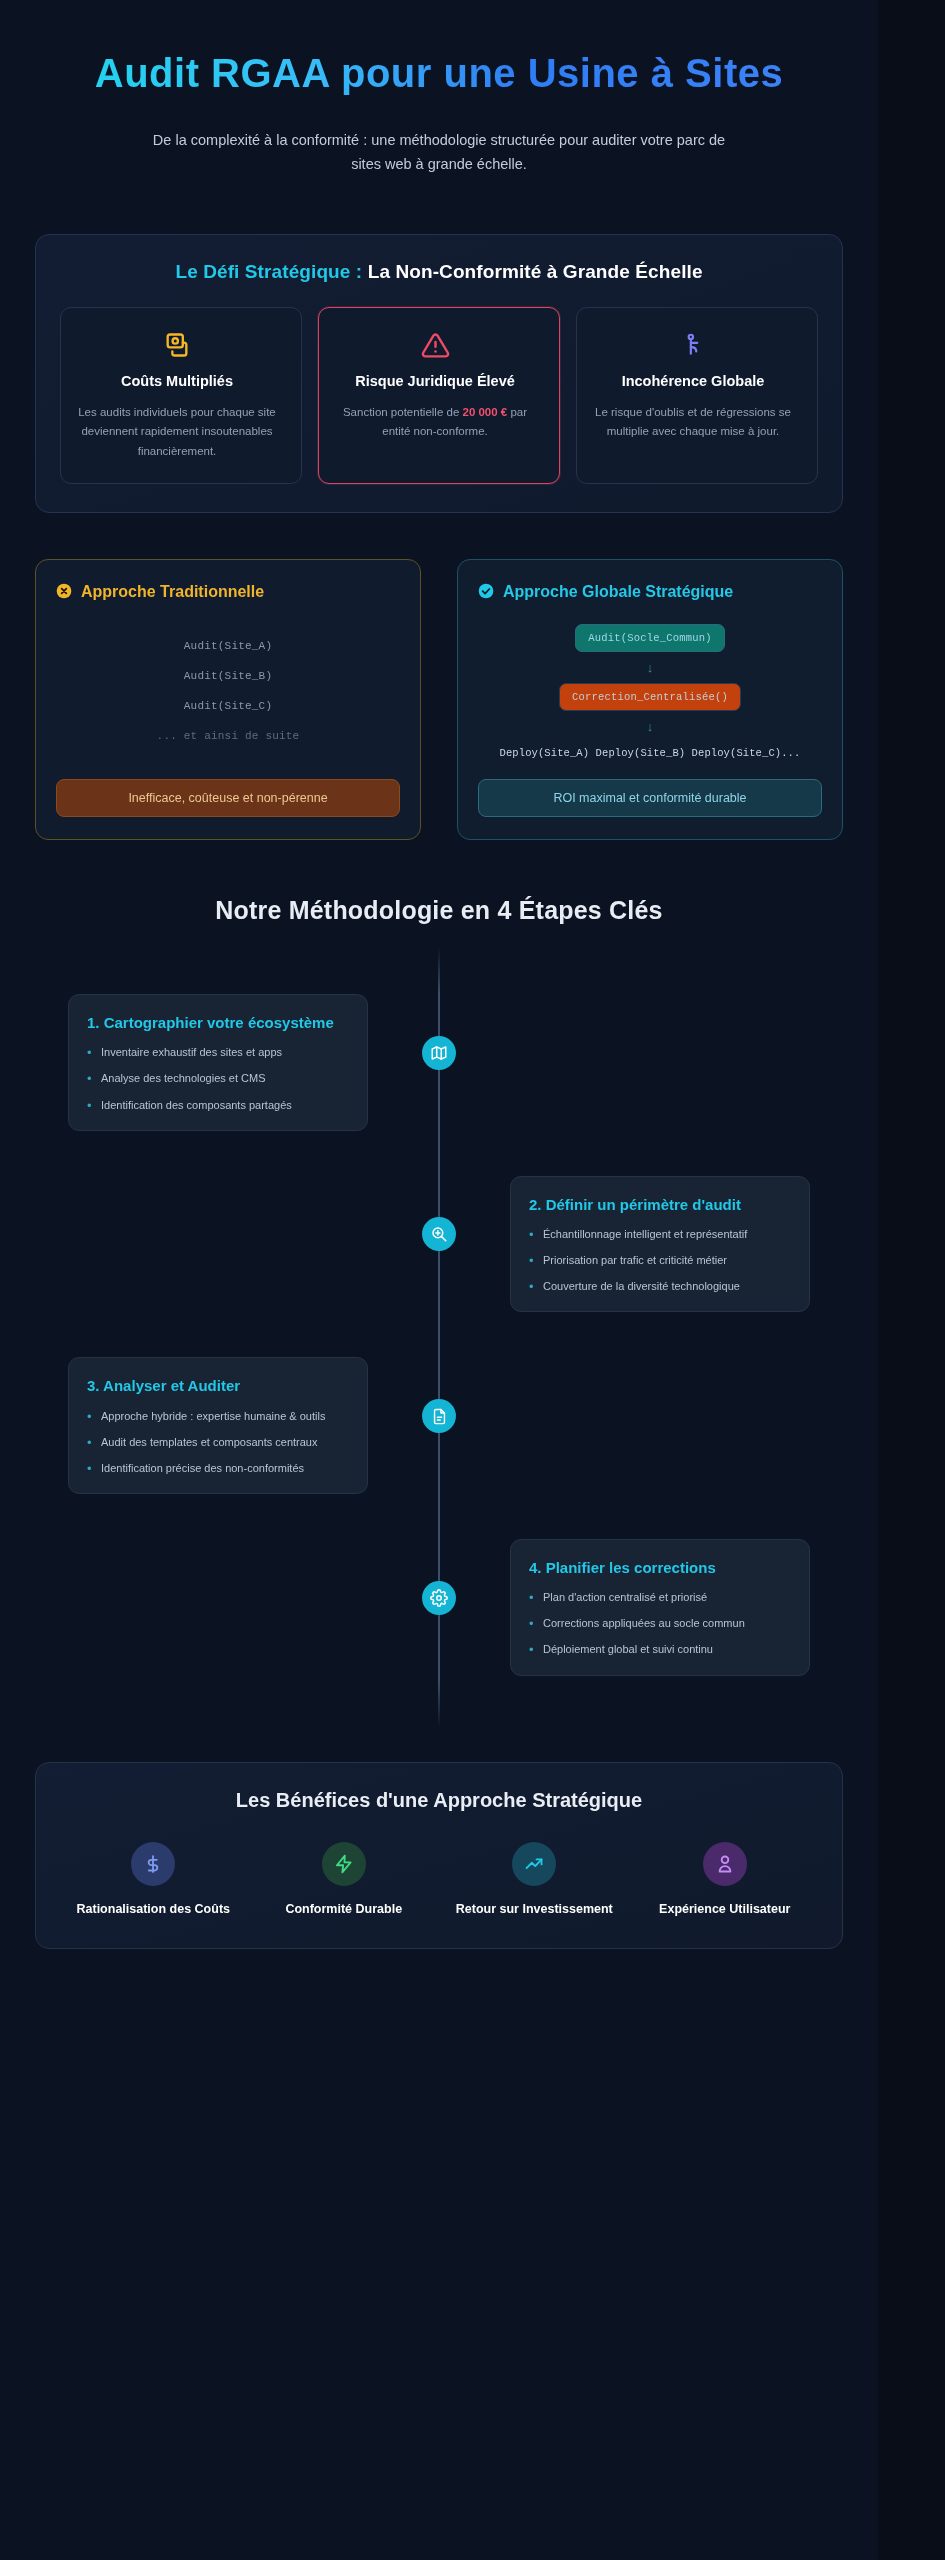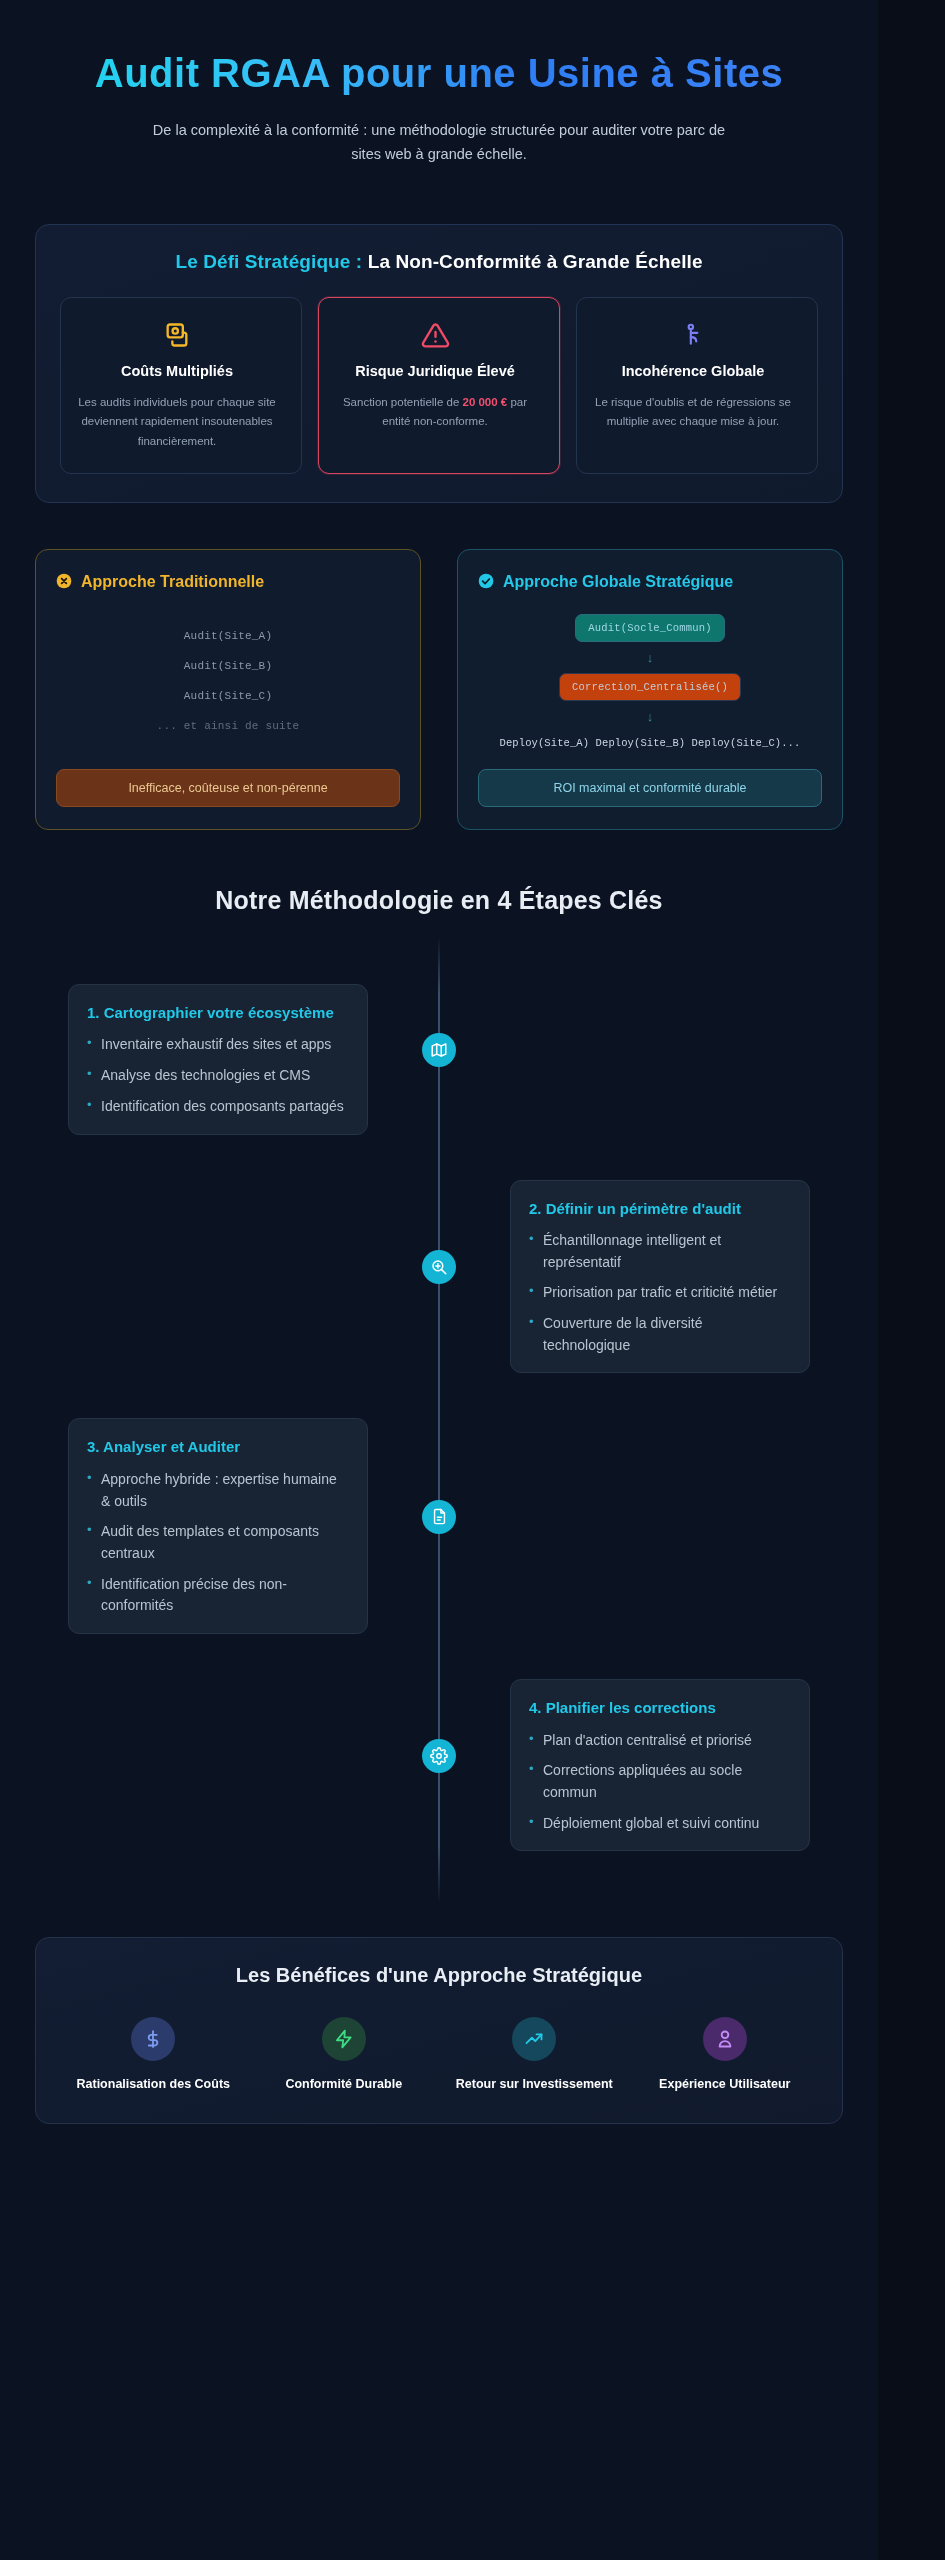--- a/index.html
+++ b/index.html
@@ -34,21 +34,21 @@
     line-height: 1.18;
     letter-spacing: 0.5px;
     background: linear-gradient(92deg, #22d3ee 0%, #38bdf8 32%, #2f7ef5 62%, #3b82f6 100%);
     -webkit-background-clip: text;
     background-clip: text;
     -webkit-text-fill-color: transparent;
     color: #2f8df5;
   }
 
   .subtitle {
-    margin-top: 22px;
+    margin-top: 32px;
     font-size: 14.5px;
     line-height: 1.62;
     color: #c3cdda;
     max-width: 600px;
     margin-left: auto;
     margin-right: auto;
   }
 
   
   .challenge {
@@ -237,21 +237,21 @@
   .step-title {
     font-size: 15px;
     font-weight: bold;
     color: #22c8e8;
     line-height: 1.3;
     margin-bottom: 12px;
   }
 
   .step-list { list-style: none; }
   .step-list li {
-    font-size: 14px;
+    font-size: 11px;
     line-height: 1.55;
     color: #b9c4d2;
     padding-left: 14px;
     position: relative;
     margin-bottom: 9px;
   }
   .step-list li:last-child { margin-bottom: 0; }
   .step-list li::before {
     content: "•";
     position: absolute;

